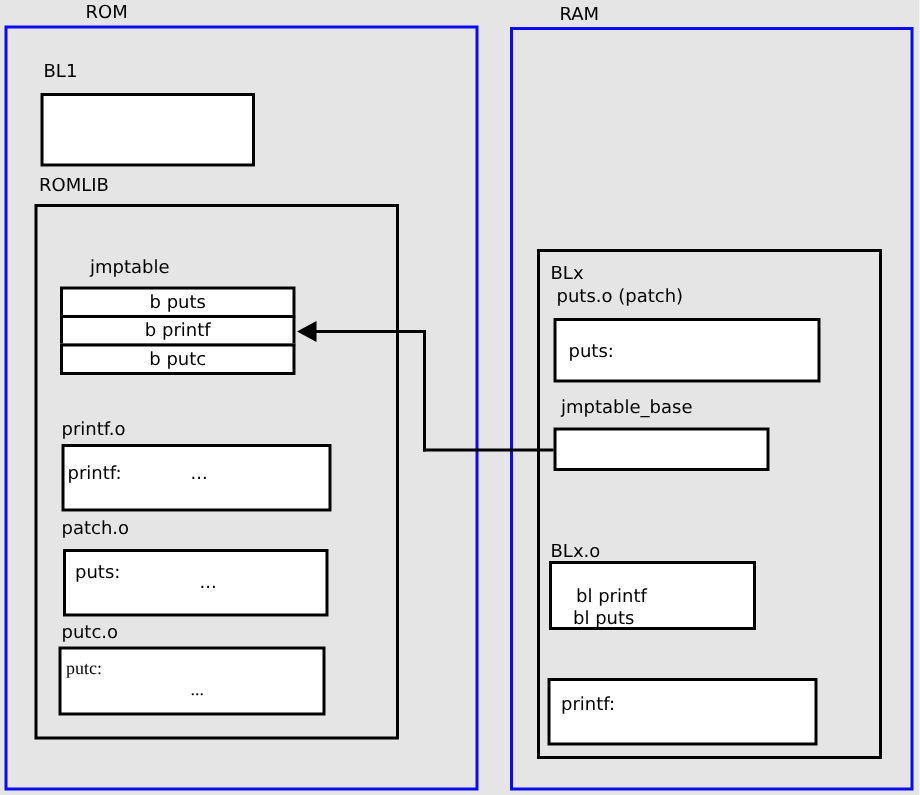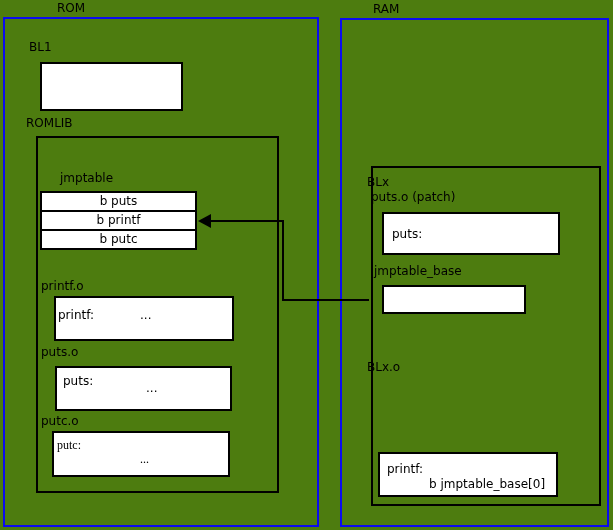--- a/index.html
+++ b/index.html
@@ -6,27 +6,27 @@
   html, body { background: #ffffff; }
   body {
     font-family: "DejaVu Sans", "Liberation Sans", sans-serif;
     font-size: 12px;
     color: #000000;
   }
   .canvas {
     position: relative;
     width: 613px;
     height: 530px;
-    background: #4d7c0f;
+    background: #e5e5e5;
     overflow: hidden;
   }
   .abs { position: absolute; }
   .lbl { position: absolute; white-space: nowrap; line-height: 14px; }
   .bluebox { position: absolute; border: 2px solid #0b0bef; background: transparent; }
-  .blackbox { position: absolute; border: 2px solid #000000; background: #ffffff; margin-left: 13px; }
+  .blackbox { position: absolute; border: 2px solid #000000; background: #ffffff; }
   .jmprow {
     width: 157px; height: 21px;
     border: 2px solid #000000;
     background: #ffffff;
     text-align: center;
     line-height: 17px;
   }
   .jmprow + .jmprow { margin-top: -2px; }
   .seg { position: absolute; background: #000000; }
   .arrowhead-left {
@@ -58,21 +58,21 @@
     <div class="jmprow">b printf</div>
     <div class="jmprow">b putc</div>
   </div>
 
   <div class="lbl" style="left:41px; top:279px;">printf.o</div>
   <div class="blackbox" style="left:41px; top:296px; width:180px; height:45px;">
     <div class="inner-text" style="left:2px; top:10px;">printf:</div>
     <div class="inner-text" style="left:84px; top:10px;">...</div>
   </div>
 
-  <div class="lbl" style="left:41px; top:345px;">puts.o</div>
+  <div class="lbl" style="left:41px; top:345px;">patch.o</div>
   <div class="blackbox" style="left:42px; top:366px; width:177px; height:45px;">
     <div class="inner-text" style="left:6px; top:6px;">puts:</div>
     <div class="inner-text" style="left:89px; top:13px;">...</div>
   </div>
 
   <div class="lbl" style="left:41px; top:414px;">putc.o</div>
   <div class="blackbox" style="left:39px; top:431px; width:178px; height:46px;font-family:Liberation Serif, serif;">
     <div class="inner-text" style="left:3px; top:5px;">putc:</div>
     <div class="inner-text" style="left:86px; top:19px;">...</div>
   </div>
@@ -85,24 +85,27 @@
 
   <div class="lbl" style="left:371px; top:190px;">puts.o (patch)</div>
   <div class="blackbox" style="left:369px; top:212px; width:178px; height:43px;">
     <div class="inner-text" style="left:8px; top:13px;">puts:</div>
   </div>
 
   <div class="lbl" style="left:374px; top:264px;">jmptable_base</div>
   <div class="blackbox" style="left:369px; top:285px; width:144px; height:29px;"></div>
 
   <div class="lbl" style="left:367px; top:360px;">BLx.o</div>
+  <div class="blackbox" style="left:366px; top:374px; width:138px; height:46px;">
+    <div class="inner-text" style="left:16px; top:14px;">bl printf</div>
+    <div class="inner-text" style="left:14px; top:29px;">bl puts</div>
+  </div>
 
   <div class="blackbox" style="left:365px; top:452px; width:180px; height:45px;">
     <div class="inner-text" style="left:7px; top:8px;">printf:</div>
-    <div class="inner-text" style="left:49px; top:23px;">b jmptable_base[0]</div>
   </div>
 
   <div>
     <div class="seg" style="left:282px; top:299px; width:87px; height:2px;"></div>
     <div class="seg" style="left:282px; top:220px; width:2px; height:81px;"></div>
     <div class="seg" style="left:209px; top:220px; width:75px; height:2px;"></div>
     <div class="arrowhead-left" style="left:198px; top:214px;"></div>
   </div>
 
 </div>

